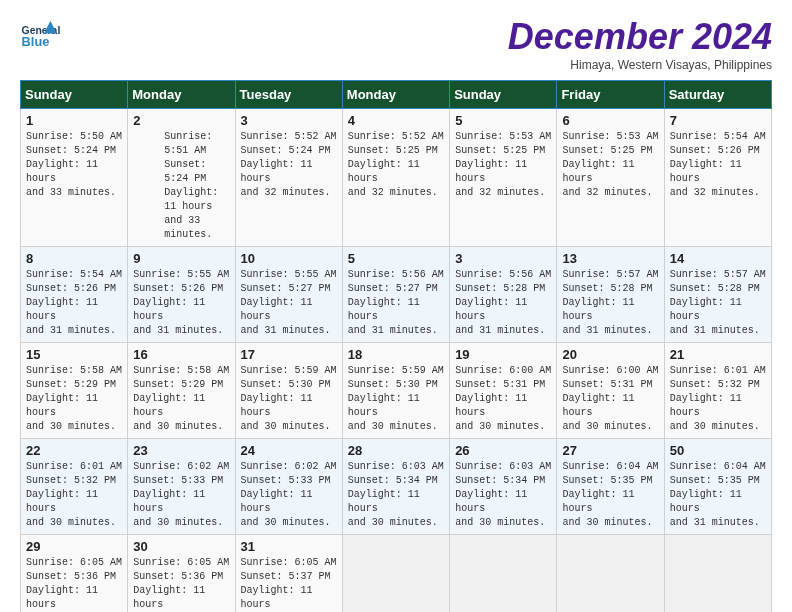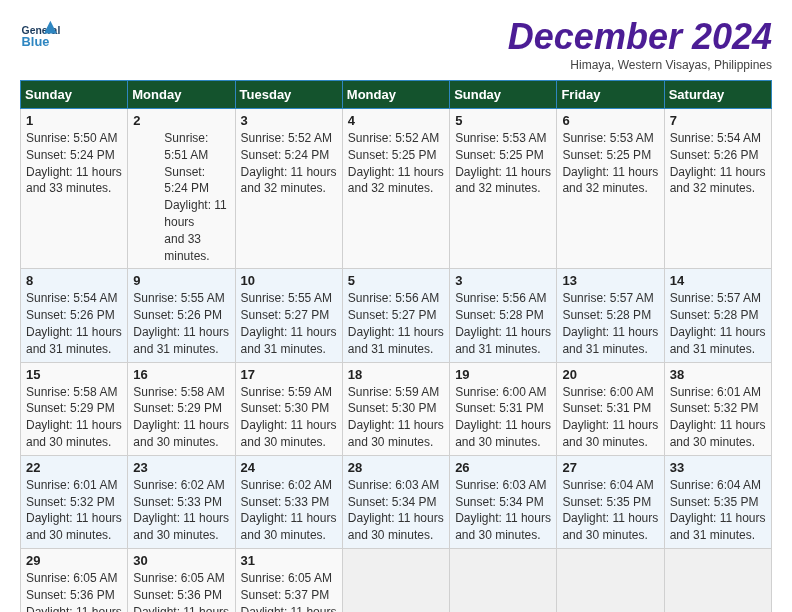--- a/index.html
+++ b/index.html
@@ -60,23 +60,24 @@
       background: #eef5fb;
     }
     .day-num {
       font-size: 13px;
       font-weight: bold;
       color: #222;
       display: block;
       margin-bottom: 2px;
     }
     .day-info {
-      font-size: 12px;
+      font-size: 10px;
       color: #333;
       line-height: 1.4;
+      font-family: Liberation Mono, monospace;
     }
     .empty-cell {
       background: #f0f0f0 !important;
     }
     .logo-wrapper {
       display: flex;
       align-items: center;
       gap: 2px;
     }
     .logo-svg {
@@ -253,21 +254,21 @@
 and 30 minutes.</div>
         </td>
         <td>
           <span class="day-num">20</span>
           <div class="day-info" style="white-space: pre-line;">Sunrise: 6:00 AM
 Sunset: 5:31 PM
 Daylight: 11 hours
 and 30 minutes.</div>
         </td>
         <td>
-          <span class="day-num">38</span>
+          <span class="day-num">21</span>
           <div class="day-info" style="white-space: pre-line;">Sunrise: 6:01 AM
 Sunset: 5:32 PM
 Daylight: 11 hours
 and 30 minutes.</div>
         </td>
       </tr>
       <tr>
         <td>
           <span class="day-num">22</span>
           <div class="day-info" style="white-space: pre-line;">Sunrise: 6:01 AM
@@ -304,21 +305,21 @@
 and 30 minutes.</div>
         </td>
         <td>
           <span class="day-num">27</span>
           <div class="day-info" style="white-space: pre-line;">Sunrise: 6:04 AM
 Sunset: 5:35 PM
 Daylight: 11 hours
 and 30 minutes.</div>
         </td>
         <td>
-          <span class="day-num">33</span>
+          <span class="day-num">50</span>
           <div class="day-info" style="white-space: pre-line;">Sunrise: 6:04 AM
 Sunset: 5:35 PM
 Daylight: 11 hours
 and 31 minutes.</div>
         </td>
       </tr>
       <tr>
         <td>
           <span class="day-num">29</span>
           <div class="day-info" style="white-space: pre-line;">Sunrise: 6:05 AM

